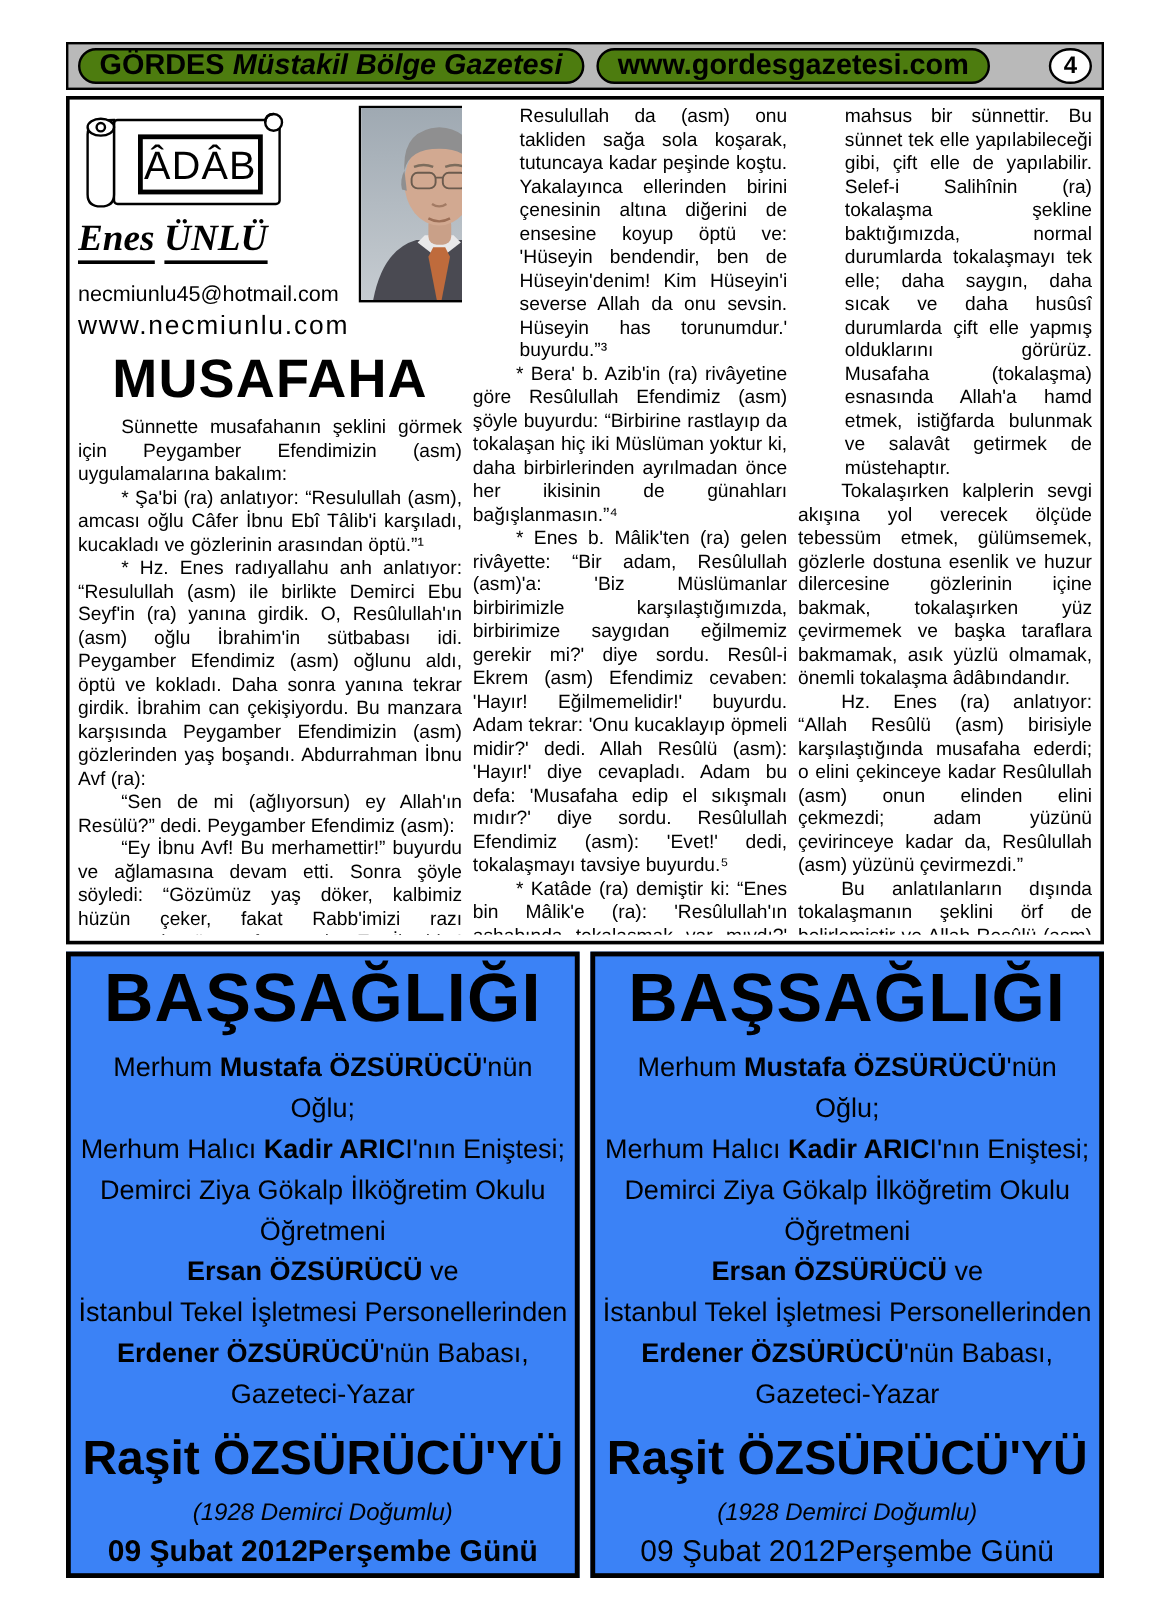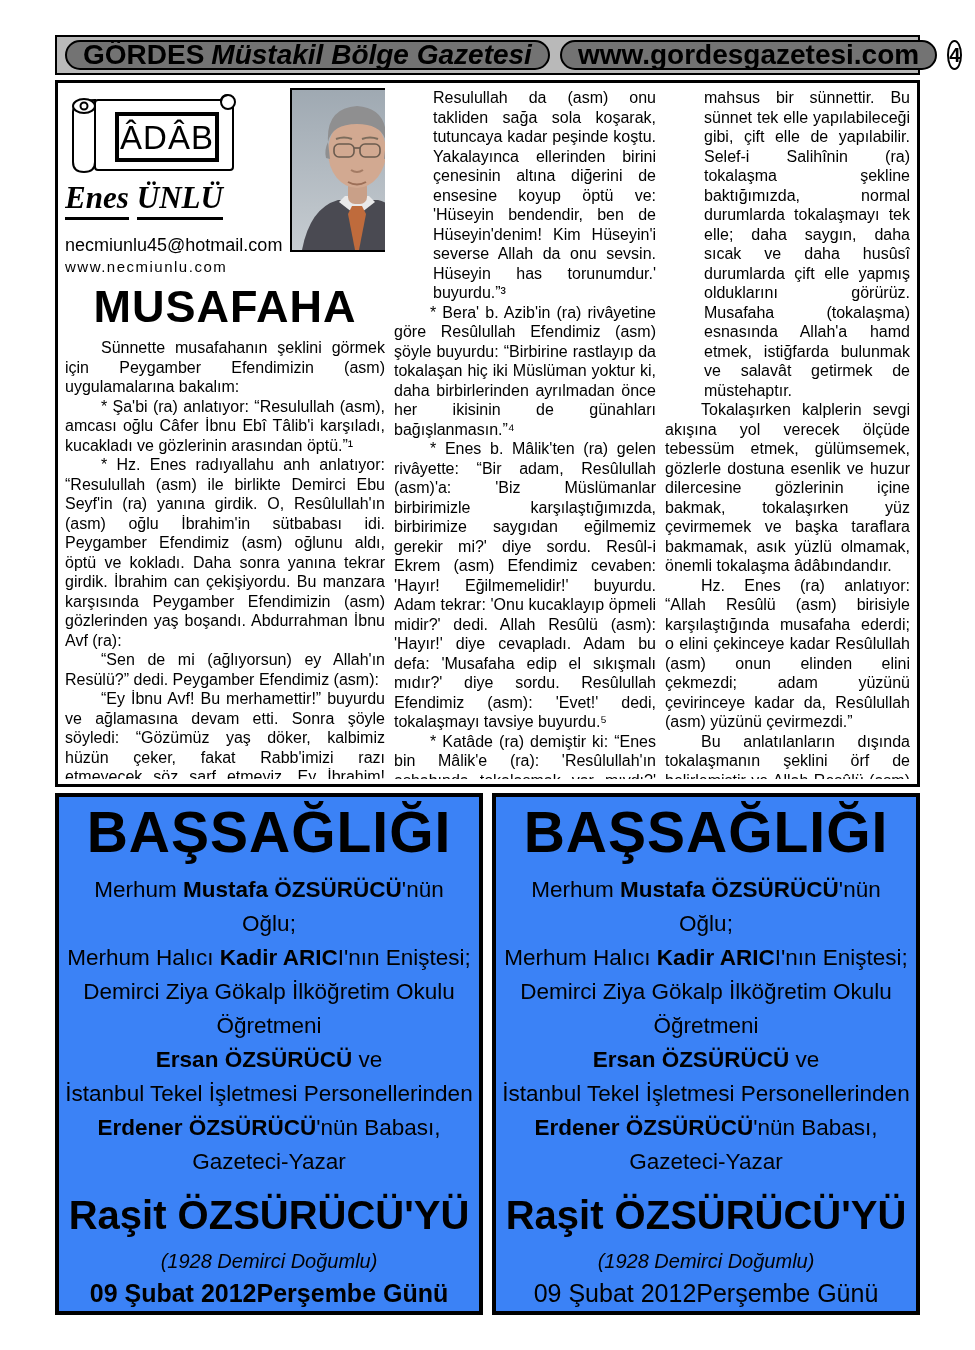--- a/index.html
+++ b/index.html
@@ -1,21 +1,21 @@
 <!DOCTYPE html>
 <html lang="tr"><head>
 <meta charset="utf-8">
 <style>
   html,body{margin:0;padding:0;background:#fff;}
   body{width:975px;height:1350px;position:relative;font-family:"Liberation Sans",sans-serif;color:#000;-webkit-font-smoothing:antialiased;}
   .page{position:absolute;left:55px;top:35px;width:865px;}
 
   
   .masthead{box-sizing:border-box;border:2px solid #000;background:#b9b9b9;height:40px;display:flex;align-items:center;padding:0 8px;gap:10px;}
-  .capsule{box-sizing:border-box;background:#737373;border:2px solid #000;border-radius:20px;height:30px;display:flex;align-items:center;justify-content:center;padding:0 16px;font-size:28px;font-weight:bold;white-space:nowrap;}
+  .capsule{box-sizing:border-box;background:#4d7c0f;border:2px solid #000;border-radius:20px;height:30px;display:flex;align-items:center;justify-content:center;padding:0 16px;font-size:24px;font-weight:bold;white-space:nowrap;}
   .capsule .it{font-style:italic;font-weight:bold;margin-left:7px;}
   .cap-name{flex:0 0 auto;min-width:340px;}
   .cap-date{flex:0 0 auto;min-width:190px;margin-left:4px;letter-spacing:.5px;}
   .cap-web{flex:0 0 auto;min-width:220px;}
   .page-badge{box-sizing:border-box;background:#fff;border:2px solid #000;border-radius:50%;width:36px;height:30px;display:flex;align-items:center;justify-content:center;font-size:20px;font-weight:bold;margin-left:auto;}
 
   
   .article-box{box-sizing:border-box;border:3px solid #000;margin-top:5px;height:707px;padding:5px 7px;overflow:hidden;background:#fff;}
   .cols{display:flex;gap:9px;height:100%;}
   .col{overflow:hidden;}
@@ -26,21 +26,21 @@
   .col2 .bodytext p:first-child,.col3 .bodytext p:first-child{text-indent:0;margin-left:39px;}
   .photo-intrusion{float:left;width:24px;height:168px;}
 
   
   .author-row{display:flex;align-items:flex-start;gap:8px;}
   .author-left{flex:0 0 178px;}
   .scroll-logo{display:block;margin-top:4px;}
   .author-name{font-family:"Liberation Serif",serif;font-weight:bold;font-style:italic;font-size:31px;margin-top:4px;white-space:nowrap;}
   .author-name span{border-bottom:3px solid #000;padding-bottom:1px;margin-right:8px;display:inline-block;}
   .author-email{font-size:18px;margin-top:15px;}
-  .author-url{font-size:15px;letter-spacing:1.5px;margin-top:2px;}
+  .author-url{font-size:22px;letter-spacing:1.5px;margin-top:2px;}
   .photo-frame{flex:0 0 auto;border:2px solid #000;line-height:0;}
   .headline{font-size:45px;font-weight:bold;letter-spacing:1px;text-align:center;margin:6px 0 5px 0;}
 
   
   .obit-row{display:flex;gap:9px;margin-top:6px;}
   .obit{box-sizing:border-box;border:4px solid #000;background:#3b82f6;width:428px;height:522px;text-align:center;padding:4px 6px;overflow:hidden;}
   .obit-title{font-size:57px;font-weight:bold;letter-spacing:1px;line-height:1.05;margin-top:2px;}
   .intro{margin-top:10px;}
   .intro div{font-size:22.5px;line-height:34px;}
   .b{font-weight:bold;}

